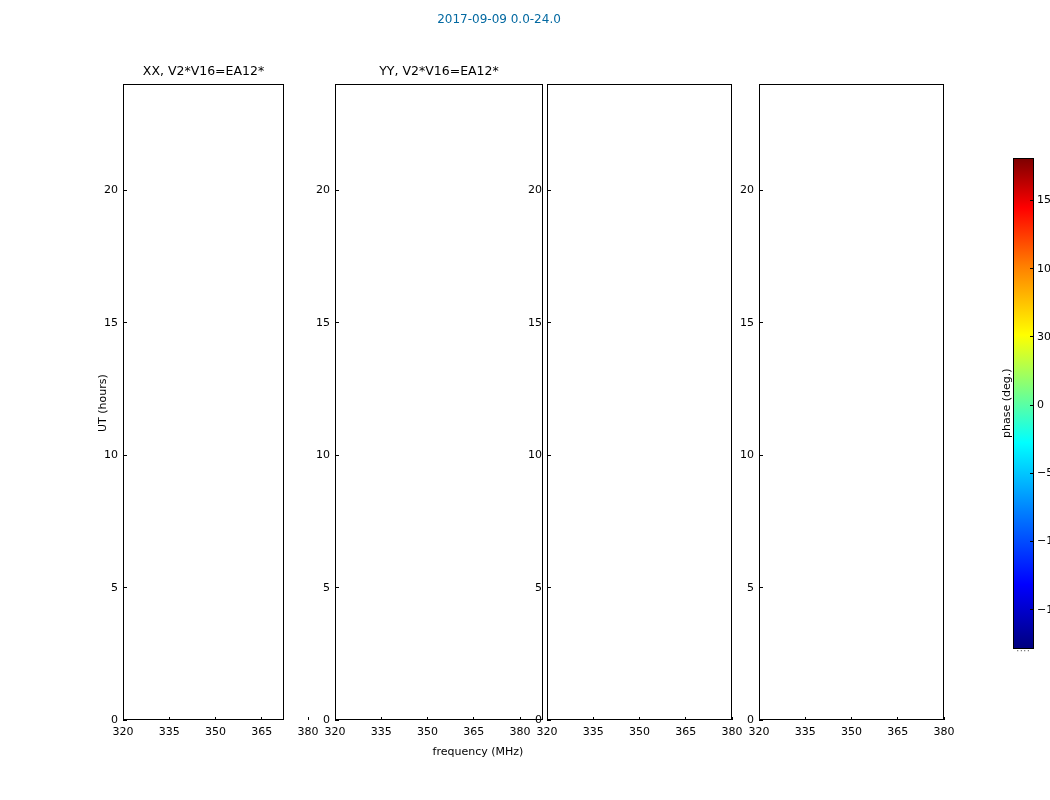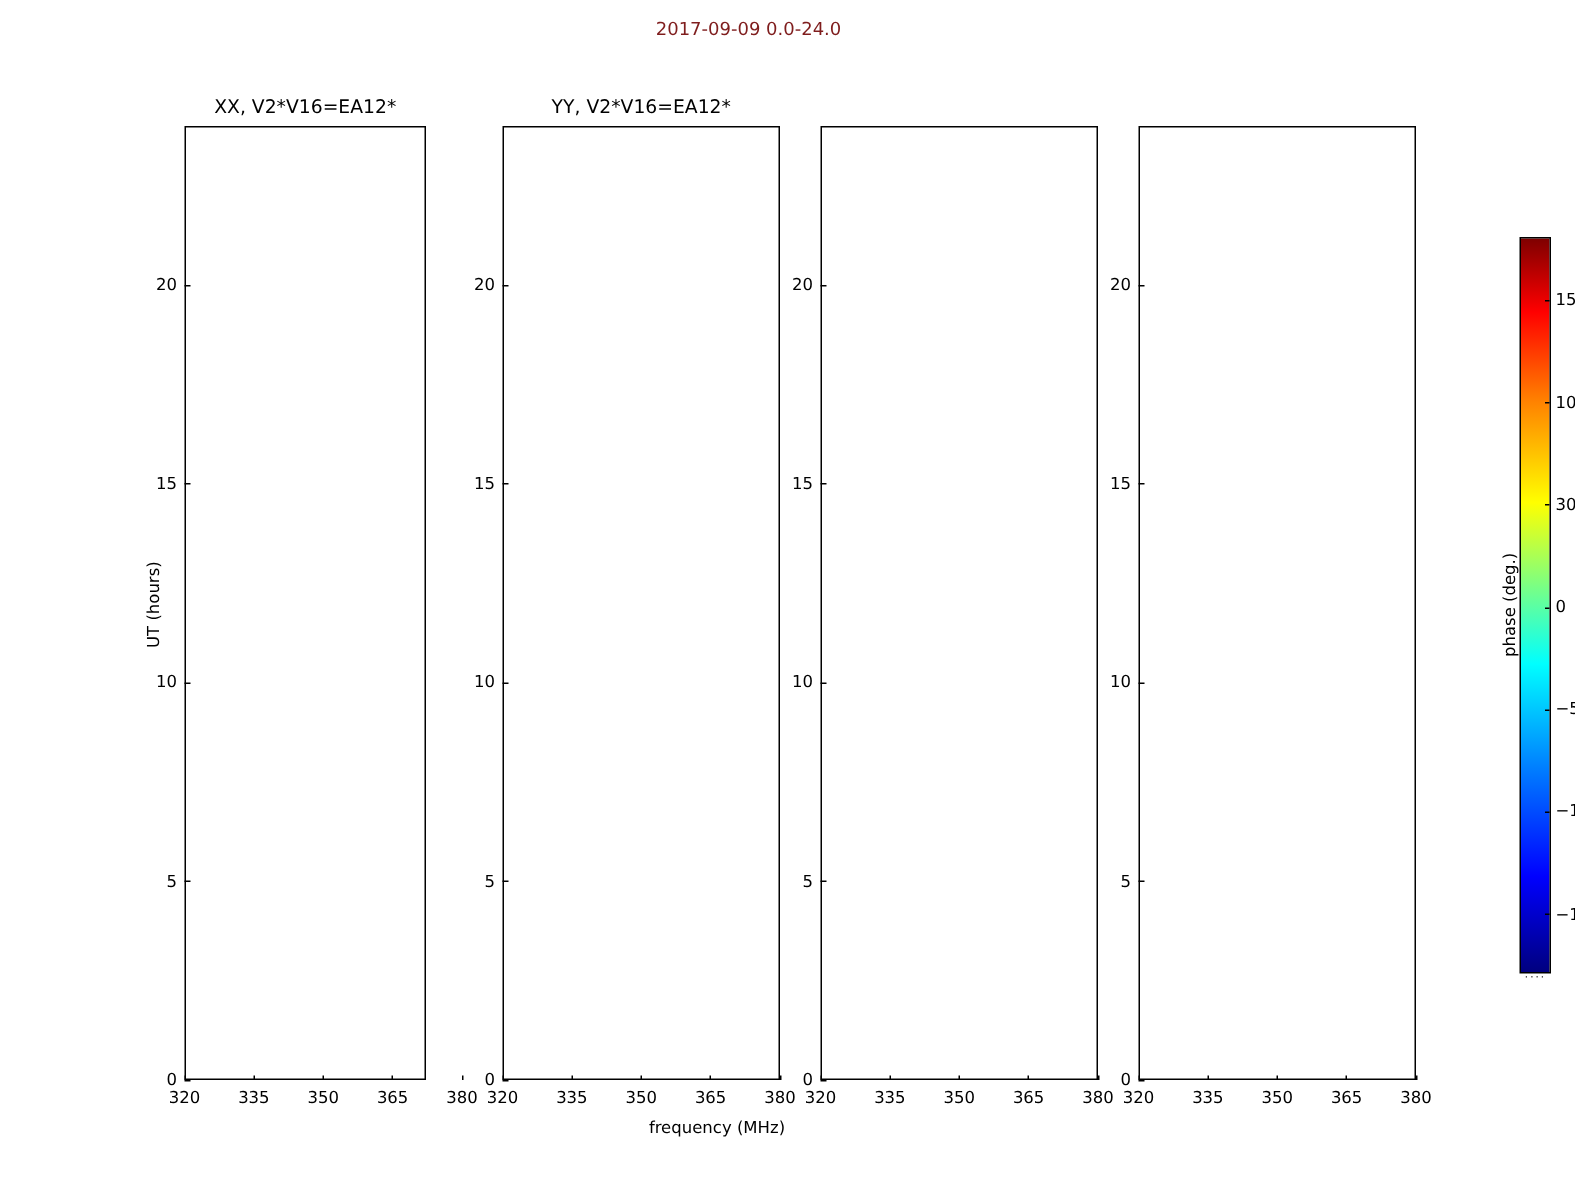--- a/index.html
+++ b/index.html
@@ -21,21 +21,21 @@
     width: 1050px;
     height: 800px;
   }
   .suptitle {
     position: absolute;
     top: 12px;
     left: 0;
     width: 998px;
     text-align: center;
     font-size: 12px;
-    color: #7f1d1d;
+    color: #0369a1;
   }
   .panel {
     position: absolute;
     top: 84px;
     height: 636px;
     box-sizing: border-box;
   }
   .panel .axes-frame {
     position: absolute;
     left: 0; top: 0;
@@ -246,21 +246,21 @@
     <div class="xtick" style="left:138.75px;">
       <div class="tickmark-bot"></div>
       <div class="xlabel">365</div>
     </div>
     <div class="xtick" style="left:185px;">
       <div class="tickmark-bot"></div>
       <div class="xlabel">380</div>
     </div>
   </div>
 
-  <div class="panel" style="left:335px; width:185px;">
+  <div class="panel" style="left:335px; width:208px;">
     <div class="panel-title">YY, V2*V16=EA12*</div>
     <div class="axes-frame"></div>
 
     <div class="ytick" style="top:636px;">
       <div class="tickmark-in"></div>
       <div class="ylabel">0</div>
     </div>
     <div class="ytick" style="top:503.5px;">
       <div class="tickmark-in"></div>
       <div class="ylabel">5</div>

